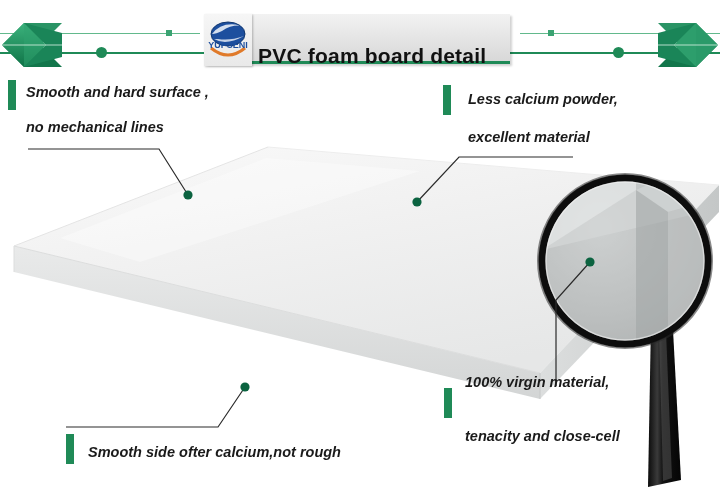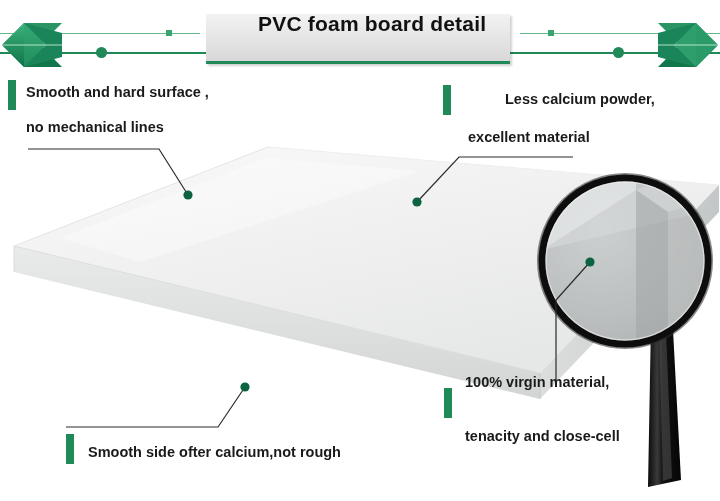--- a/index.html
+++ b/index.html
@@ -81,21 +81,21 @@
     top: 14px;
     width: 304px;
     height: 47px;
     background: linear-gradient(180deg, #f2f2f2 0%, #e4e4e4 55%, #d8d8d8 100%);
     border-bottom: 3px solid #1f8a57;
     box-shadow: 2px 2px 2px rgba(0,0,0,0.18);
   }
   .title-text {
     position: absolute;
     left: 258px;
-    top: 12px;
+    top: 44px;
     font-size: 21px;
     font-weight: bold;
     color: #111111;
     letter-spacing: 0.2px;
     white-space: nowrap;
   }
   .logo-box {
     position: absolute;
     left: 204px;
     top: 14px;
@@ -122,28 +122,29 @@
     height: 30px;
     background: #1f8a57;
   }
   .ctext {
     position: absolute;
     font-size: 14.5px;
     font-weight: bold;
     color: #1a1a1a;
     white-space: nowrap;
     line-height: 1.0;
+    font-style: italic;
   }
 
   .callout-1 .tick  { left: 8px;  top: 80px; }
   .callout-1 .l1    { left: 26px; top: 85px; }
   .callout-1 .l2    { left: 26px; top: 120px; }
 
   .callout-2 .tick  { left: 443px; top: 85px; }
-  .callout-2 .l1    { left: 468px; top: 92px; margin-left: 37px; }
+  .callout-2 .l1    { left: 468px; top: 92px; }
   .callout-2 .l2    { left: 468px; top: 130px; }
 
   .callout-3 .tick  { left: 444px; top: 388px; }
   .callout-3 .l1    { left: 465px; top: 375px; }
   .callout-3 .l2    { left: 465px; top: 429px; }
 
   .callout-4 .tick  { left: 66px;  top: 434px; }
   .callout-4 .l1    { left: 88px;  top: 445px; }
 </style>
 </head>
@@ -188,20 +189,30 @@
       <polygon points="60,22 38,0 0,0 22,22" fill="#2a9465"></polygon>
       <polygon points="60,22 38,44 0,44 22,22" fill="#12764b"></polygon>
       <polygon points="60,22 38,0 16,22 38,44" fill="#2a9a69"></polygon>
       <polygon points="38,0 0,10 0,34 38,44 16,22" fill="#1a8558"></polygon>
       <polygon points="38,0 16,22 38,44" fill="#2fa370" opacity="0.55"></polygon>
       <line x1="0" y1="22" x2="60" y2="22" stroke="#cfeede" stroke-width="1.2" opacity="0.85"></line>
     </svg>
 
     <div class="title-plate"></div>
 
+    <div class="logo-box">
+      <svg viewBox="0 0 48 52" width="48" height="52">
+        <ellipse cx="24" cy="20" rx="17" ry="12" fill="#1d4f9e"></ellipse>
+        <path d="M8 20 Q18 6 40 12 Q28 10 18 17 Q12 20 8 20 Z" fill="#e9eef7" opacity="0.9"></path>
+        <path d="M10 25 Q22 32 40 22 Q26 27 14 25 Z" fill="#ffffff" opacity="0.75"></path>
+        <ellipse cx="24" cy="20" rx="17" ry="12" fill="none" stroke="#13386f" stroke-width="1"></ellipse>
+        <path d="M7 34 Q24 48 41 34" fill="none" stroke="#e07a2a" stroke-width="3"></path>
+        <text x="24" y="34" font-family="Liberation Sans, sans-serif" font-size="9" font-weight="bold" fill="#1d4f9e" text-anchor="middle">YUPSENI</text>
+      </svg>
+    </div>
 
     <div class="title-text">PVC foam board detail</div>
   </div>
 
   <svg class="board-svg" viewBox="0 0 720 501">
     <defs>
       <linearGradient id="topFace" x1="0" y1="0" x2="0.6" y2="1">
         <stop offset="0%" stop-color="#fafafa"></stop>
         <stop offset="45%" stop-color="#f1f1f1"></stop>
         <stop offset="100%" stop-color="#e6e7e7"></stop>

